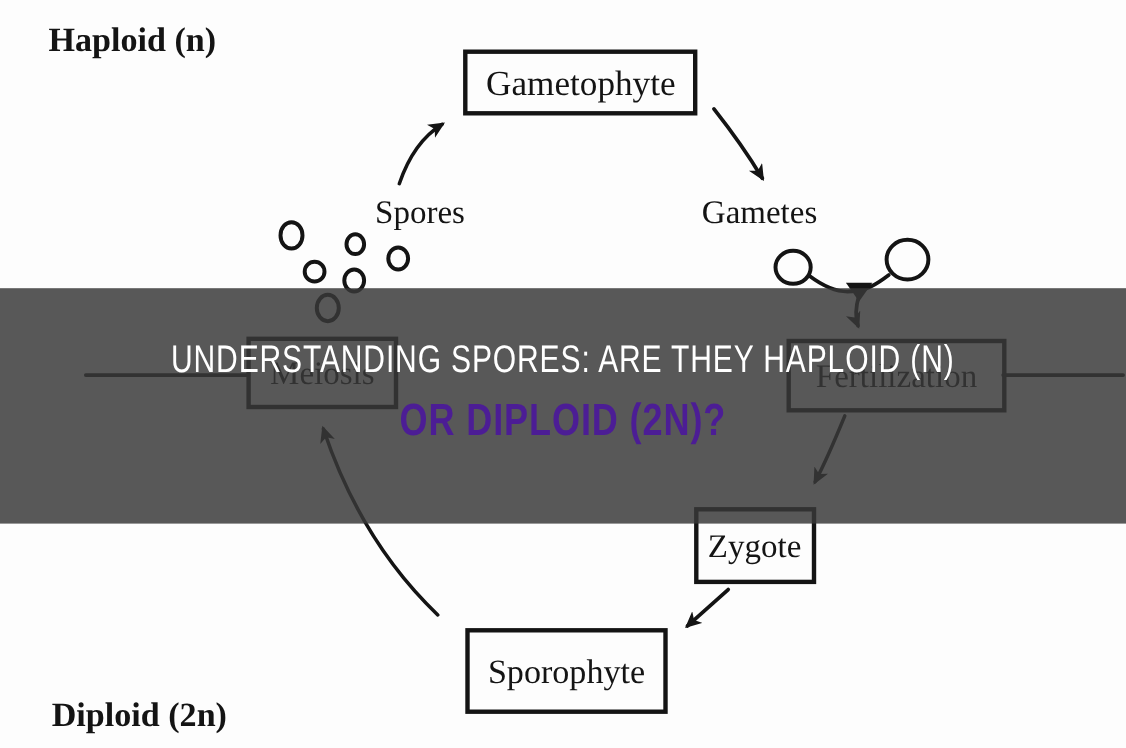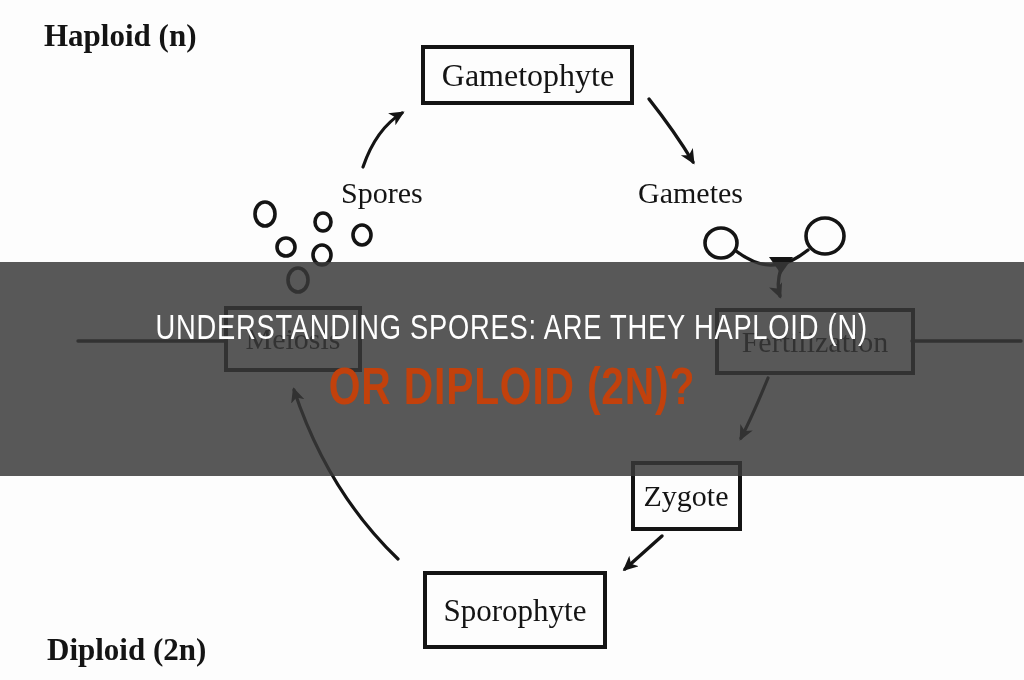--- a/index.html
+++ b/index.html
@@ -27,21 +27,21 @@
     position:absolute;left:0;top:262px;width:1024px;height:214px;
     background:rgba(56,56,56,0.84);
   }
   .banner-line{
     position:absolute;left:0;width:100%;
     text-align:center;line-height:1;white-space:nowrap;
   }
   .banner-line span{display:inline-block;transform-origin:50% 50%;}
   #banner-line1{top:47px;font-size:35px;color:#ffffff;letter-spacing:1px;}
   #banner-line1 span{transform:scaleX(0.78);}
-  #banner-line2{top:99px;font-size:51px;font-weight:bold;color:#c2410c;letter-spacing:1px;text-decoration:underline;}
+  #banner-line2{top:99px;font-size:41px;font-weight:bold;color:#4c1d95;letter-spacing:1px;text-decoration:underline;}
   #banner-line2 span{transform:scaleX(0.80);}
 </style>
 </head>
 <body>
 
 <div id="stage">
 
   <svg id="diagram-svg" width="1024" height="680" viewBox="0 0 1024 680">
     <defs>
       <marker id="ah" markerUnits="userSpaceOnUse" markerWidth="20" markerHeight="18" refX="12" refY="7" orient="auto">

